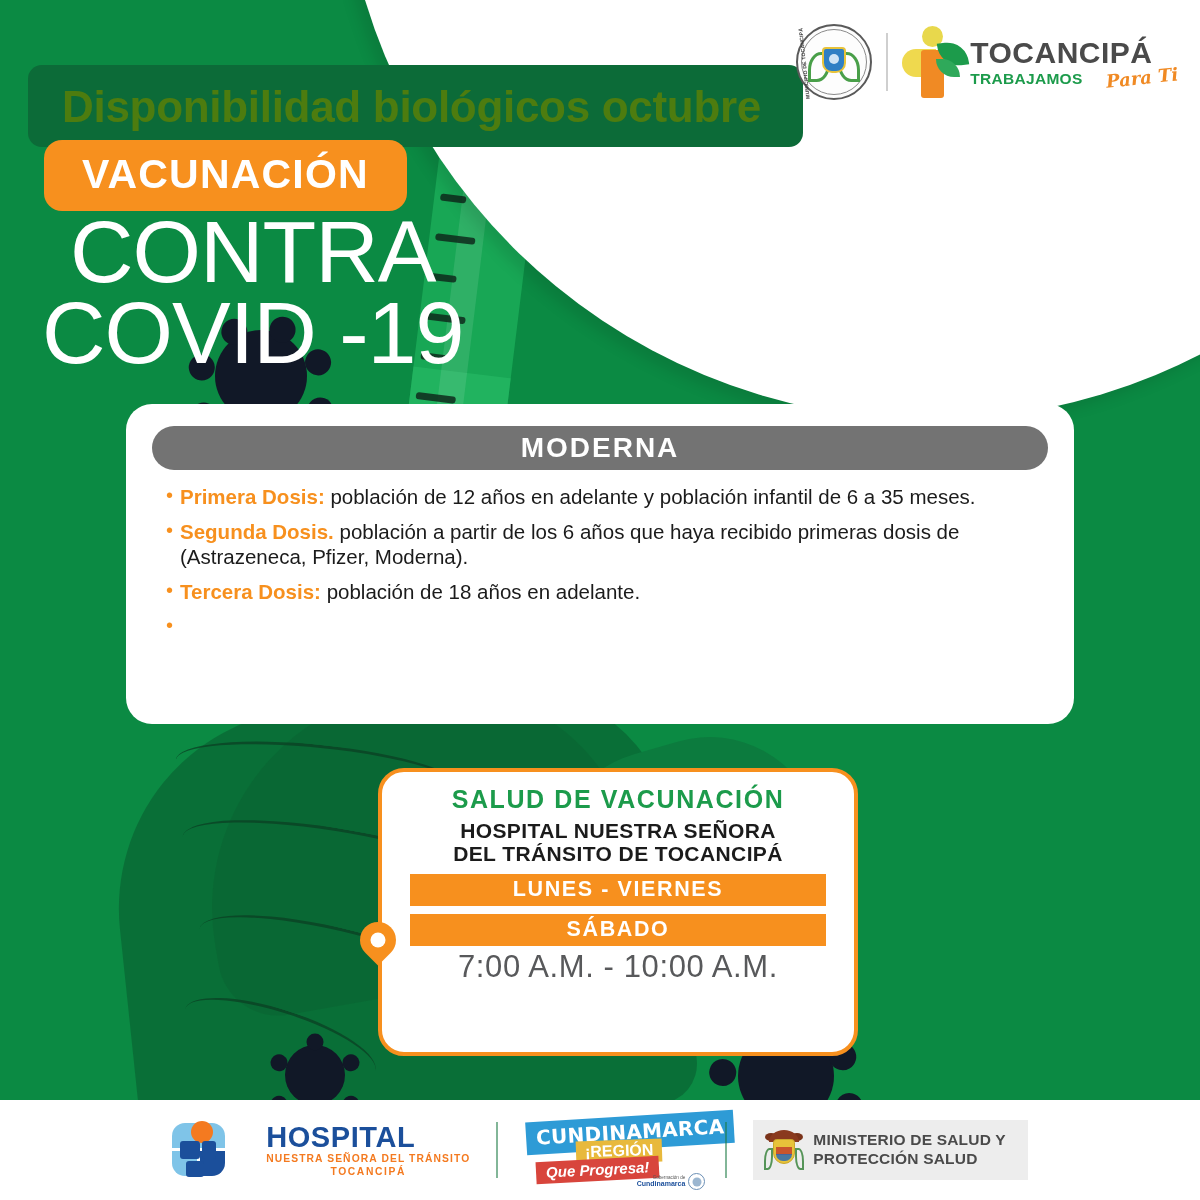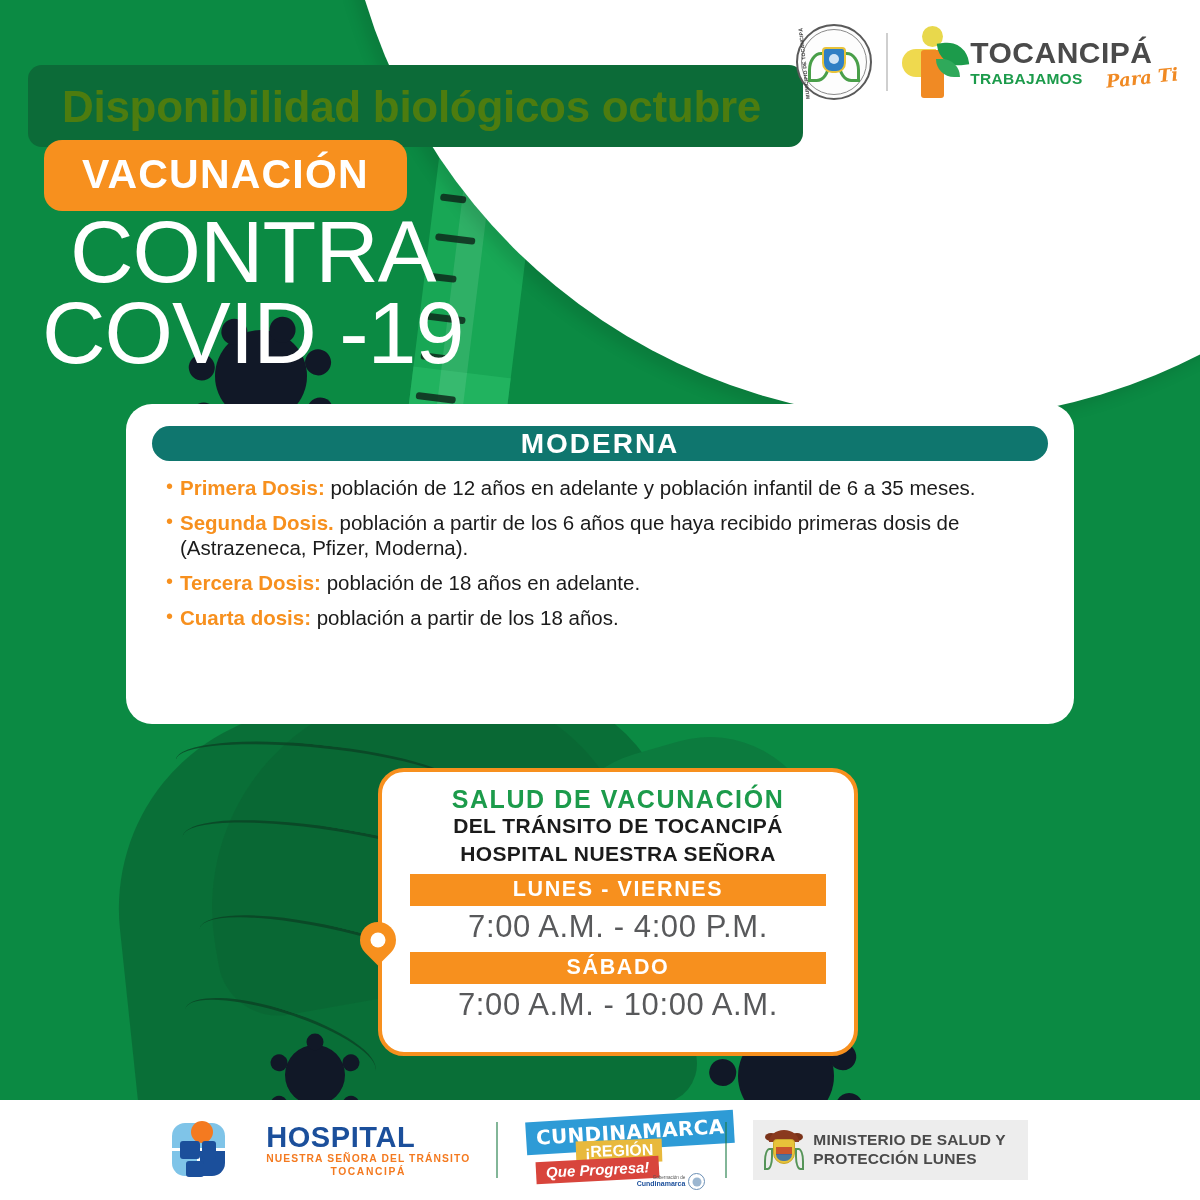--- a/index.html
+++ b/index.html
@@ -277,22 +277,22 @@
   
   .moderna-card {
     position:absolute; left:126px; top:404px;
     width:948px; height:320px;
     background:#ffffff;
     border-radius:26px;
     z-index:30;
     padding:22px 26px;
   }
   .moderna-head {
-    width:100%; height:35px;
-    background:#0f766e;
+    width:100%; height:44px;
+    background:#737373;
     border-radius:22px;
     display:flex; align-items:center; justify-content:center;
   }
   .moderna-head span {
     font-size:28px; font-weight:bold; color:#ffffff; letter-spacing:2px;
   }
   .dose-list { margin-top:14px; padding:0 8px 0 14px; }
   .dose-item {
     display:flex; align-items:flex-start;
     margin-bottom:10px;
@@ -685,33 +685,31 @@
         <span class="dose-text"><span class="dose-label">Segunda Dosis.</span><span> población a partir de los 6 años que haya recibido primeras dosis de (Astrazeneca, Pfizer, Moderna).</span></span>
       </div>
 
       <div class="dose-item">
         <span class="dose-bullet">•</span>
         <span class="dose-text"><span class="dose-label">Tercera Dosis:</span><span> población de 18 años en adelante.</span></span>
       </div>
 
       <div class="dose-item">
         <span class="dose-bullet">•</span>
-        <span class="dose-text"><span class="dose-label">Cuarta dosis:</span><span> población a partir de los 18 años.</span></span>
       </div>
 
     </div>
   </div>
 
   <div class="punto-card">
     <div class="pin"></div>
     <div class="punto-title">SALUD DE VACUNACIÓN</div>
+    <div class="punto-place">HOSPITAL NUESTRA SEÑORA</div>
     <div class="punto-place" style="margin-top:0;">DEL TRÁNSITO DE TOCANCIPÁ</div>
-    <div class="punto-place">HOSPITAL NUESTRA SEÑORA</div>
     <div class="daybar">LUNES - VIERNES</div>
-    <div class="hours">7:00 A.M. - 4:00 P.M.</div>
     <div class="daybar">SÁBADO</div>
     <div class="hours">7:00 A.M. - 10:00 A.M.</div>
   </div>
 
   <div class="footer">
 
     <div class="hosp">
       <div class="hosp-mark">
         <div class="hq hq1"></div>
         <div class="hq hq2"></div>
@@ -753,19 +751,19 @@
         <div class="cs-bird"></div>
         <div class="cs-branch-l"></div>
         <div class="cs-branch-r"></div>
         <div class="cs-body">
           <div class="mid"></div>
           <div class="bot"></div>
         </div>
       </div>
       <div class="min-txt">
         <div>MINISTERIO DE SALUD Y</div>
-        <div>PROTECCIÓN LUNES</div>
+        <div>PROTECCIÓN SALUD</div>
       </div>
     </div>
 
   </div>
 
 </div>
 
 </body></html>

